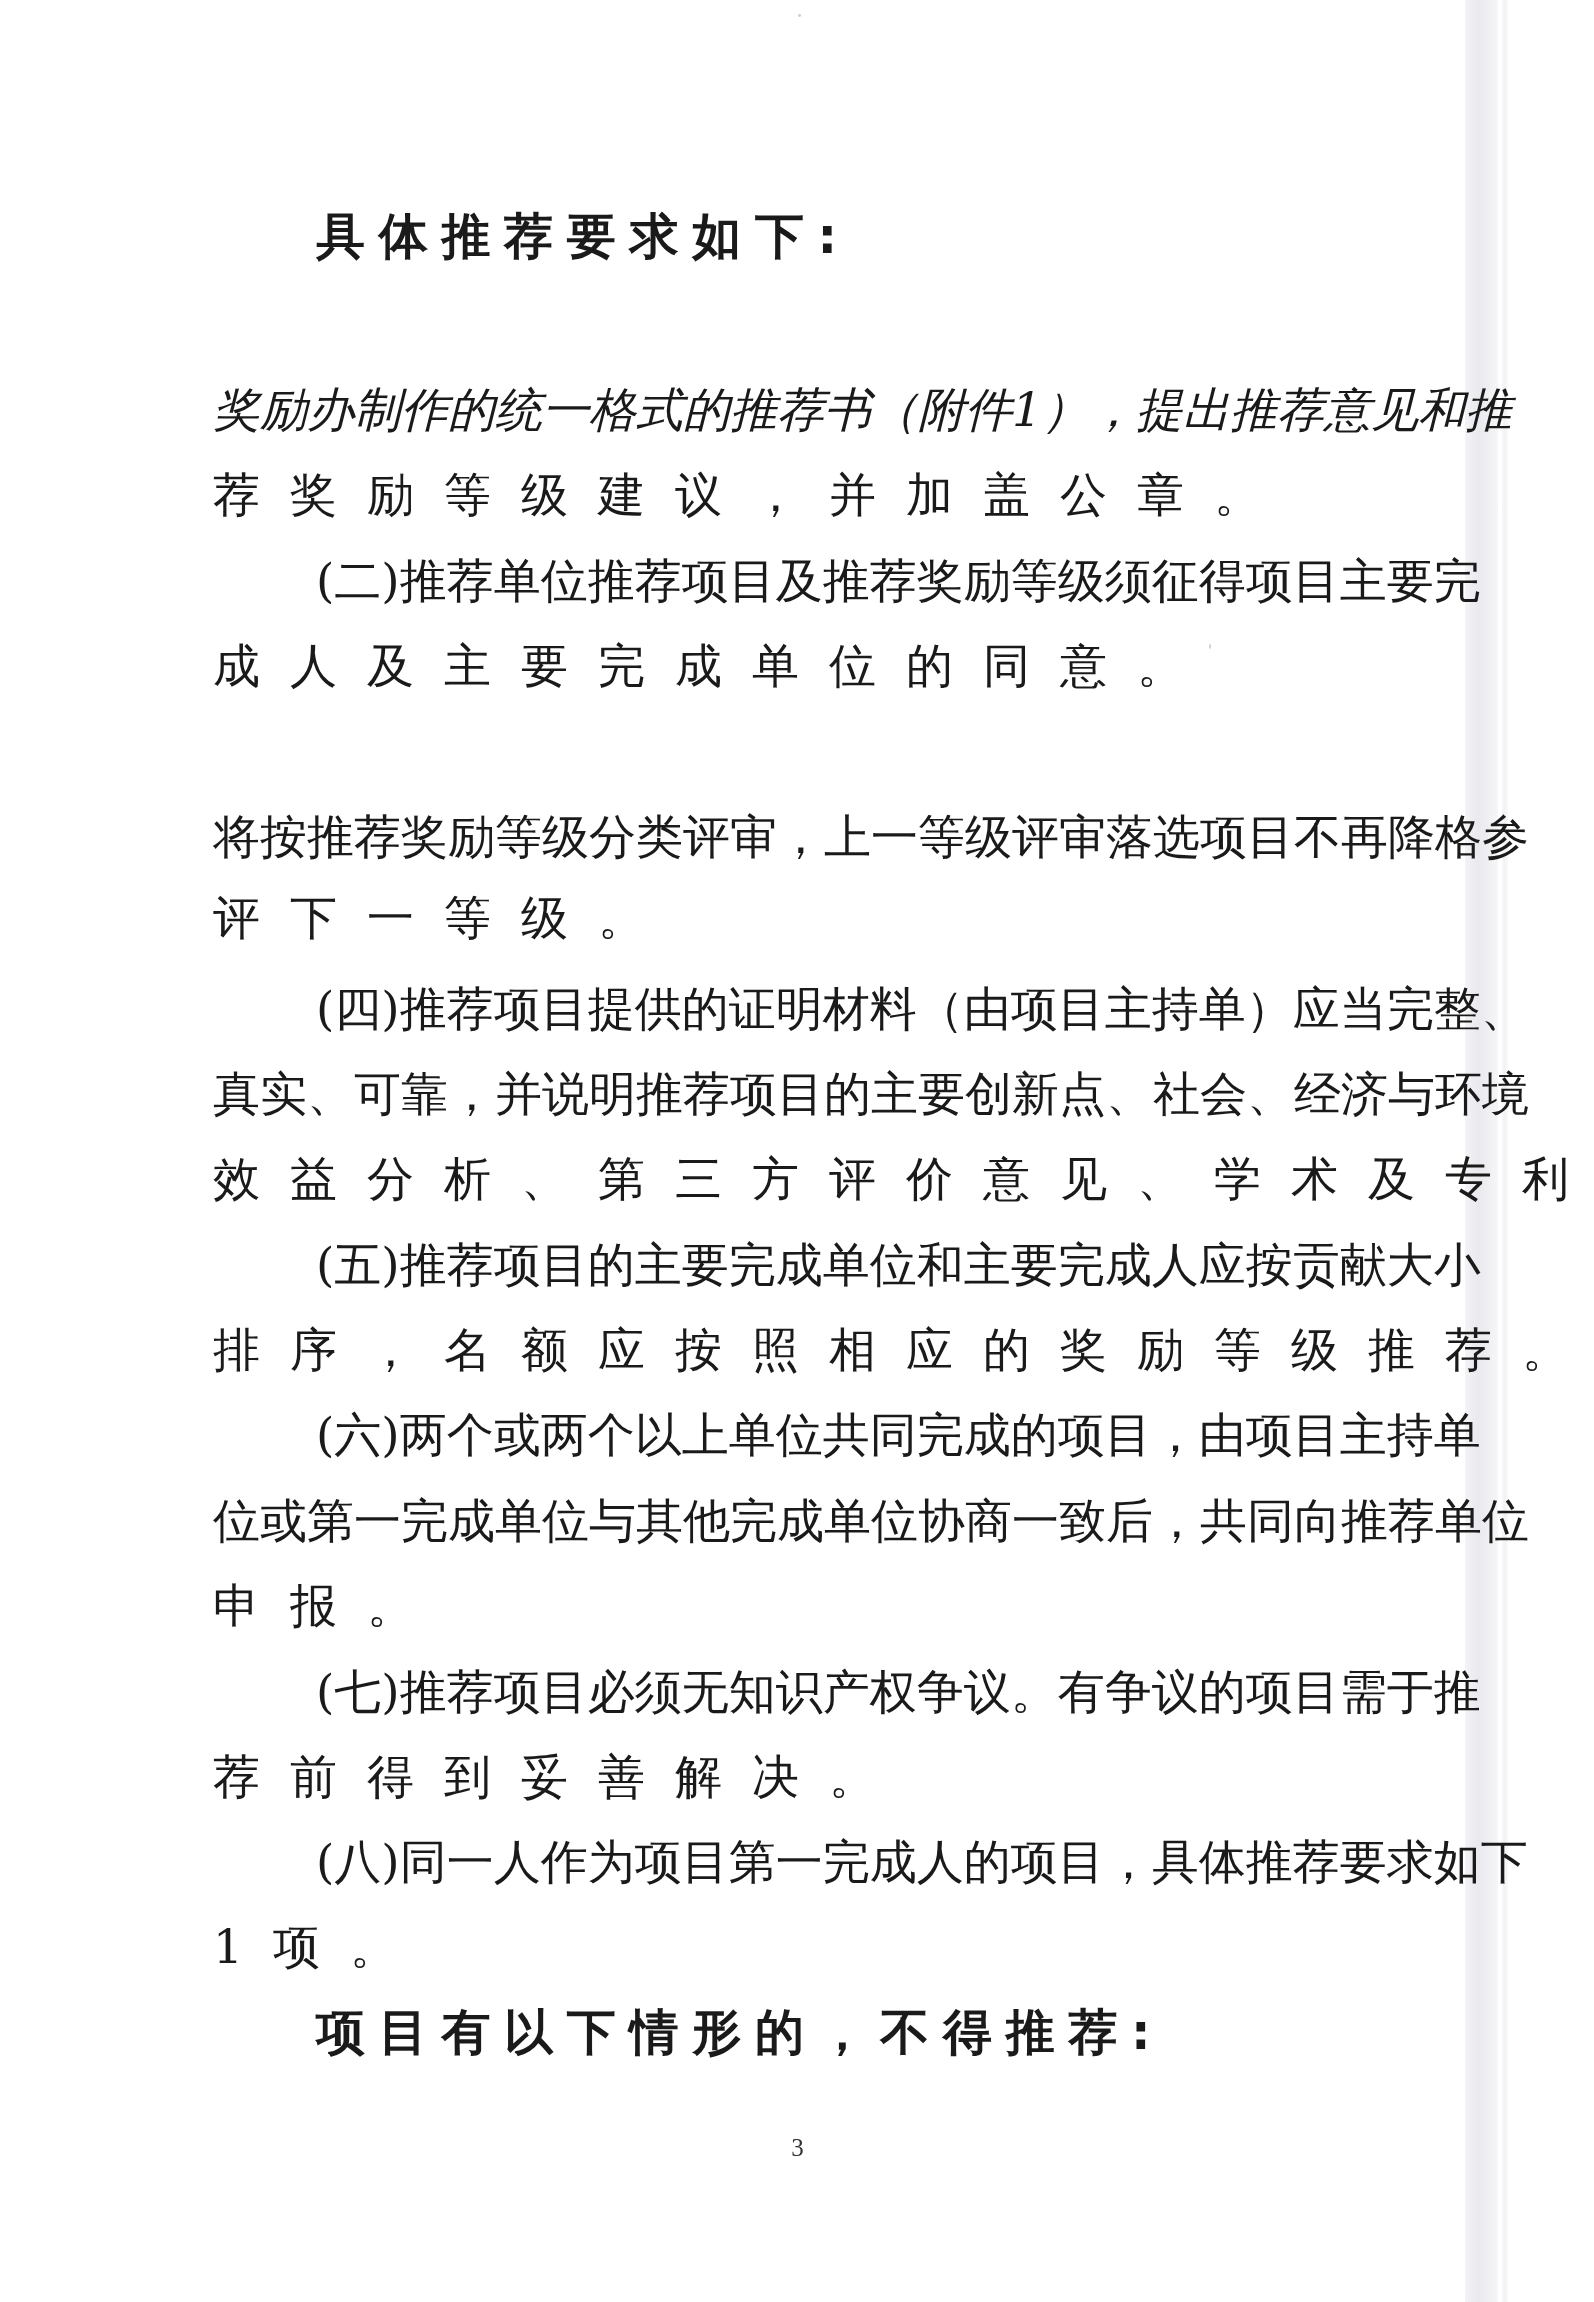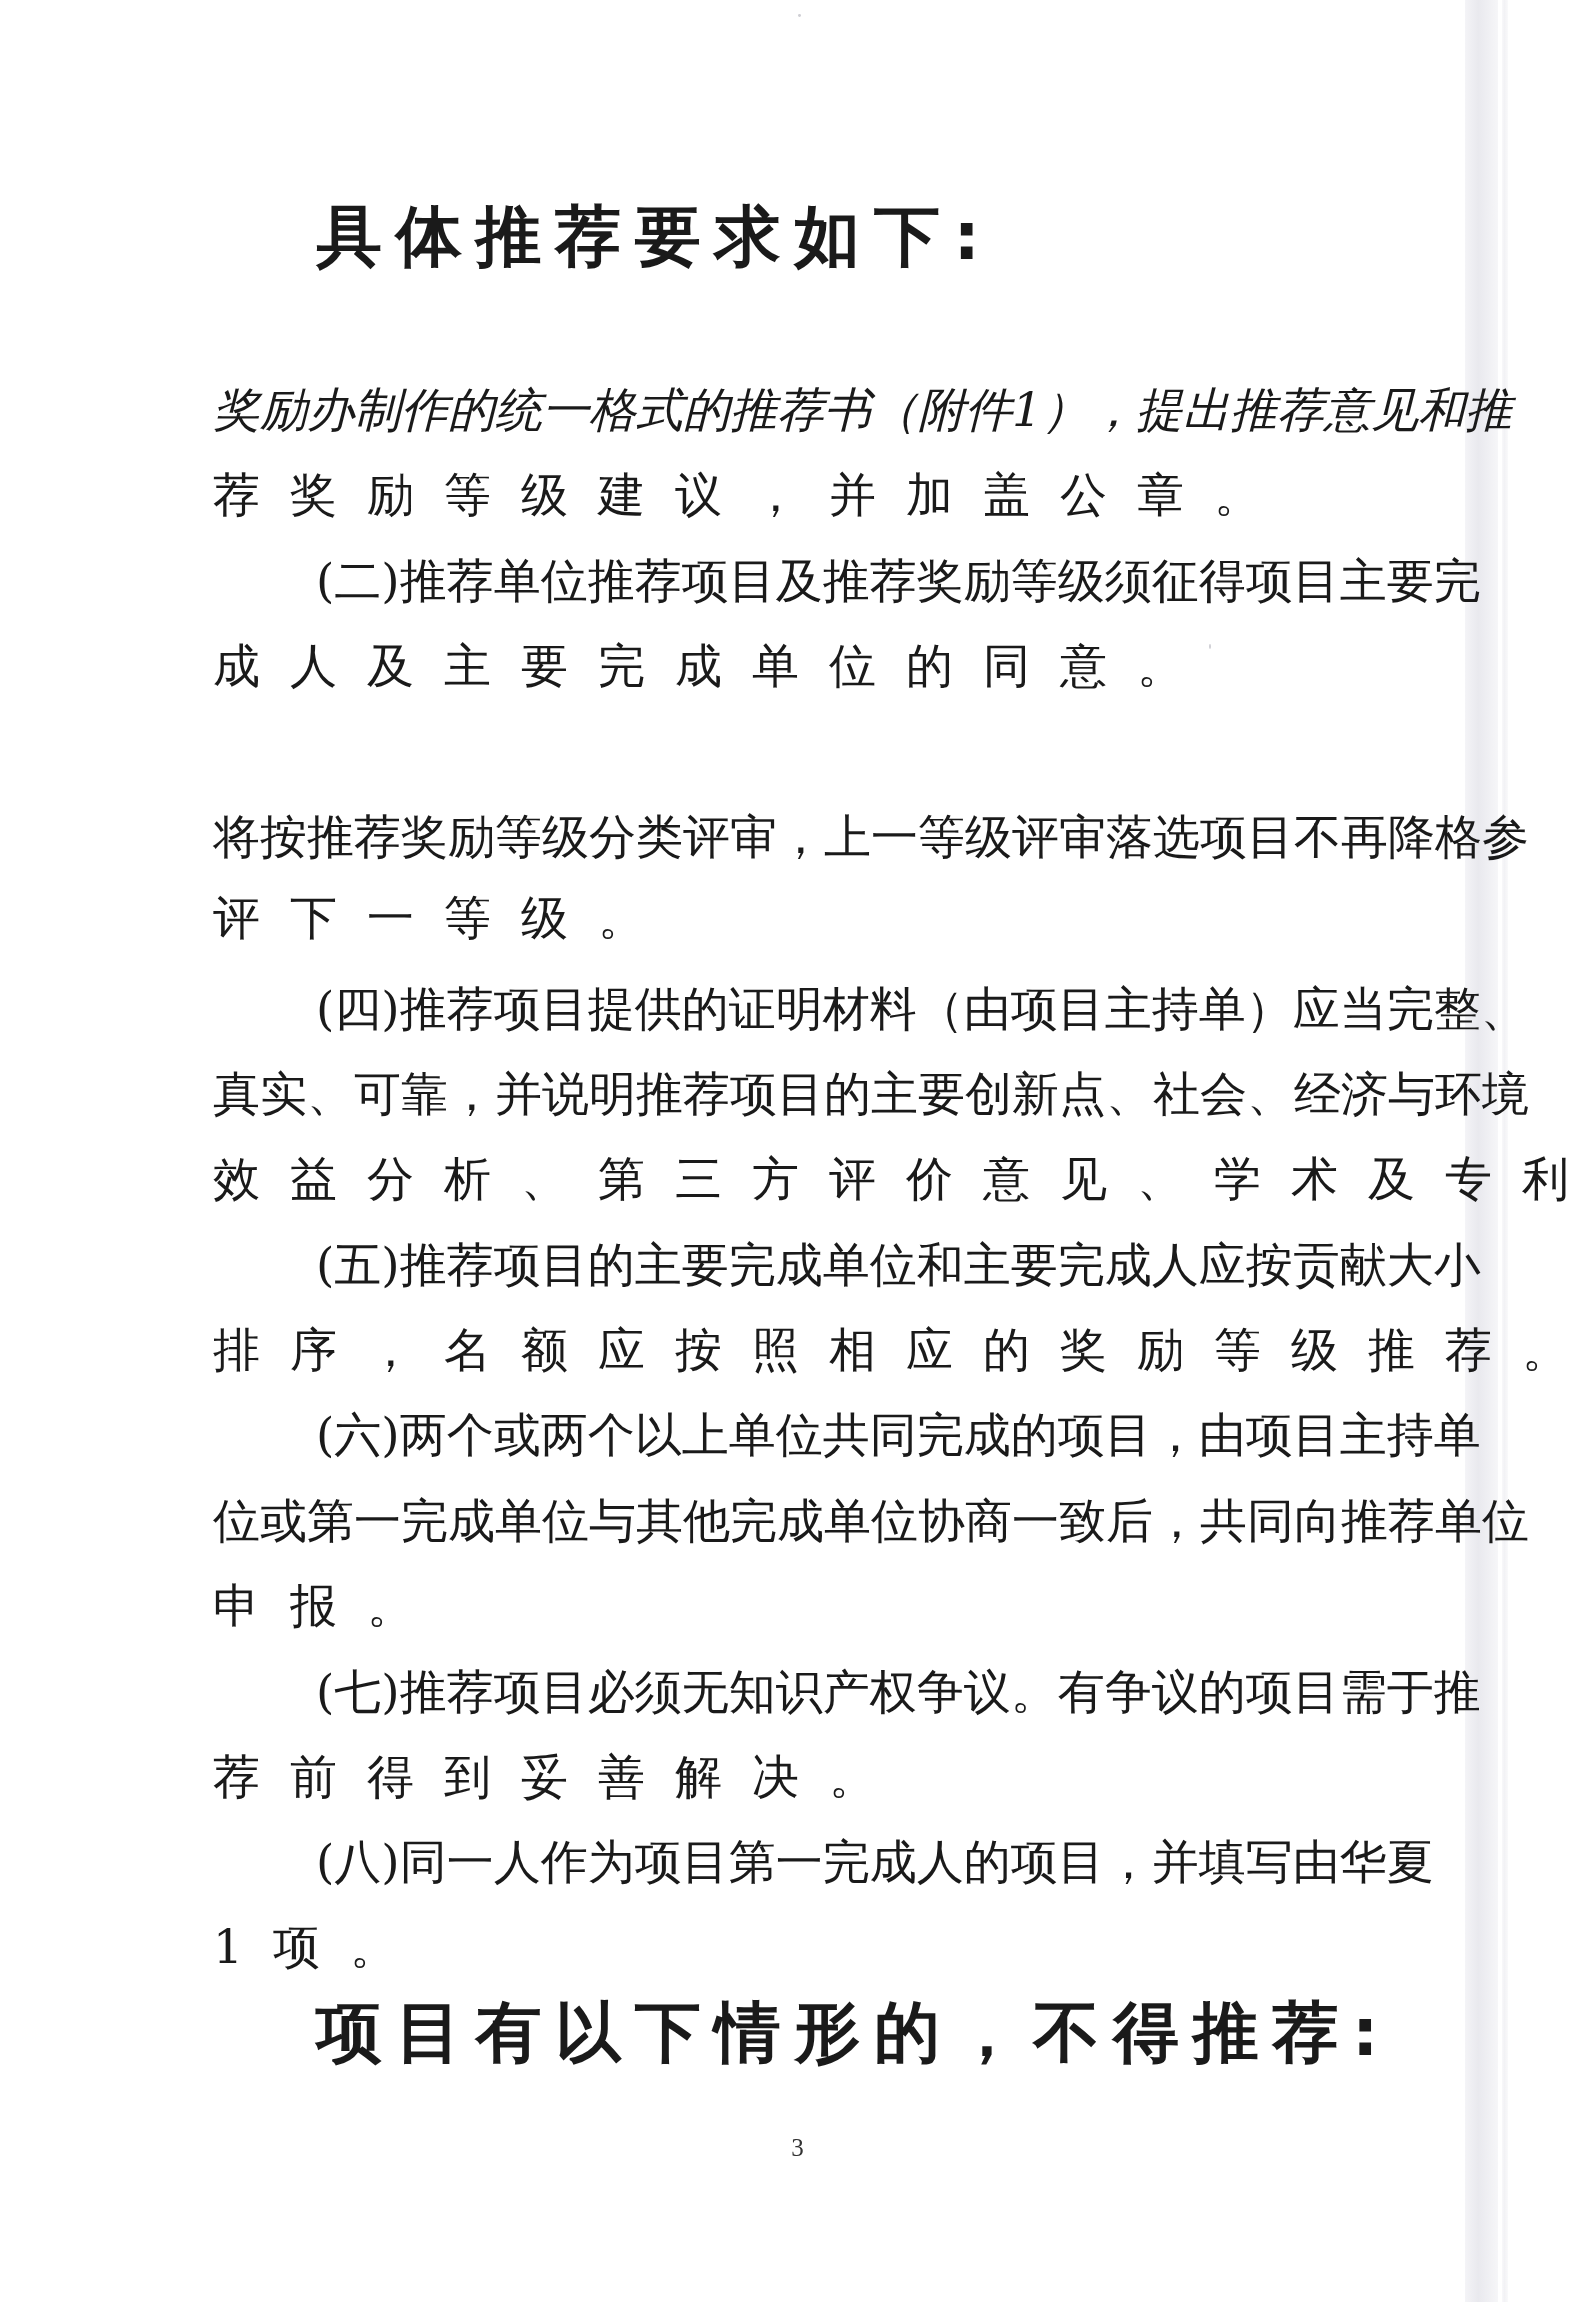--- a/index.html
+++ b/index.html
@@ -28,21 +28,21 @@
       white-space: nowrap;
       color: #1a1a1a;
     }
     .line.indent { left: 316px; width: 1090px; }
     .line.short { text-align-last: left; letter-spacing: 30px; }
     .line.heading {
       font-family: "DejaVu Sans", "Liberation Sans", sans-serif;
       font-weight: bold;
       text-align-last: left;
       letter-spacing: 13.7px;
-      font-size: 66px;
+      font-size: 49px;
     }
     .page-number {
       position: absolute;
       left: 0; width: 1595px;
       top: 2134px;
       text-align: center;
       font-size: 25px;
       font-family: "Liberation Serif", serif;
       color: #333;
     }
@@ -74,21 +74,21 @@
   <div class="line indent" style="top:1235px;">(五)推荐项目的主要完成单位和主要完成人应按贡献大小</div>
   <div class="line short" style="top:1320px;">排序，名额应按照相应的奖励等级推荐。</div>
 
   <div class="line indent" style="top:1405px;">(六)两个或两个以上单位共同完成的项目，由项目主持单</div>
   <div class="line" style="top:1491px;">位或第一完成单位与其他完成单位协商一致后，共同向推荐单位</div>
   <div class="line short" style="top:1576px;">申报。</div>
 
   <div class="line indent" style="top:1662px;">(七)推荐项目必须无知识产权争议。有争议的项目需于推</div>
   <div class="line short" style="top:1747px;">荐前得到妥善解决。</div>
 
-  <div class="line indent" style="top:1832px;">(八)同一人作为项目第一完成人的项目，并填写由华夏</div>
+  <div class="line indent" style="top:1832px;">(八)同一人作为项目第一完成人的项目，具体推荐要求如下</div>
   <div class="line short" style="top:1917px;">1项。</div>
 
   <div class="line heading indent" style="top:2003px;">项目有以下情形的，不得推荐:</div>
 
   <div class="page-number">3</div>
 
   <div class="speck" style="left:798px; top:13.7px; width:2.9px; height:2.9px;"></div>
   <div class="speck" style="left:1209px; top:644px; width:2px; height:4.9px;"></div>
 </div>
 

